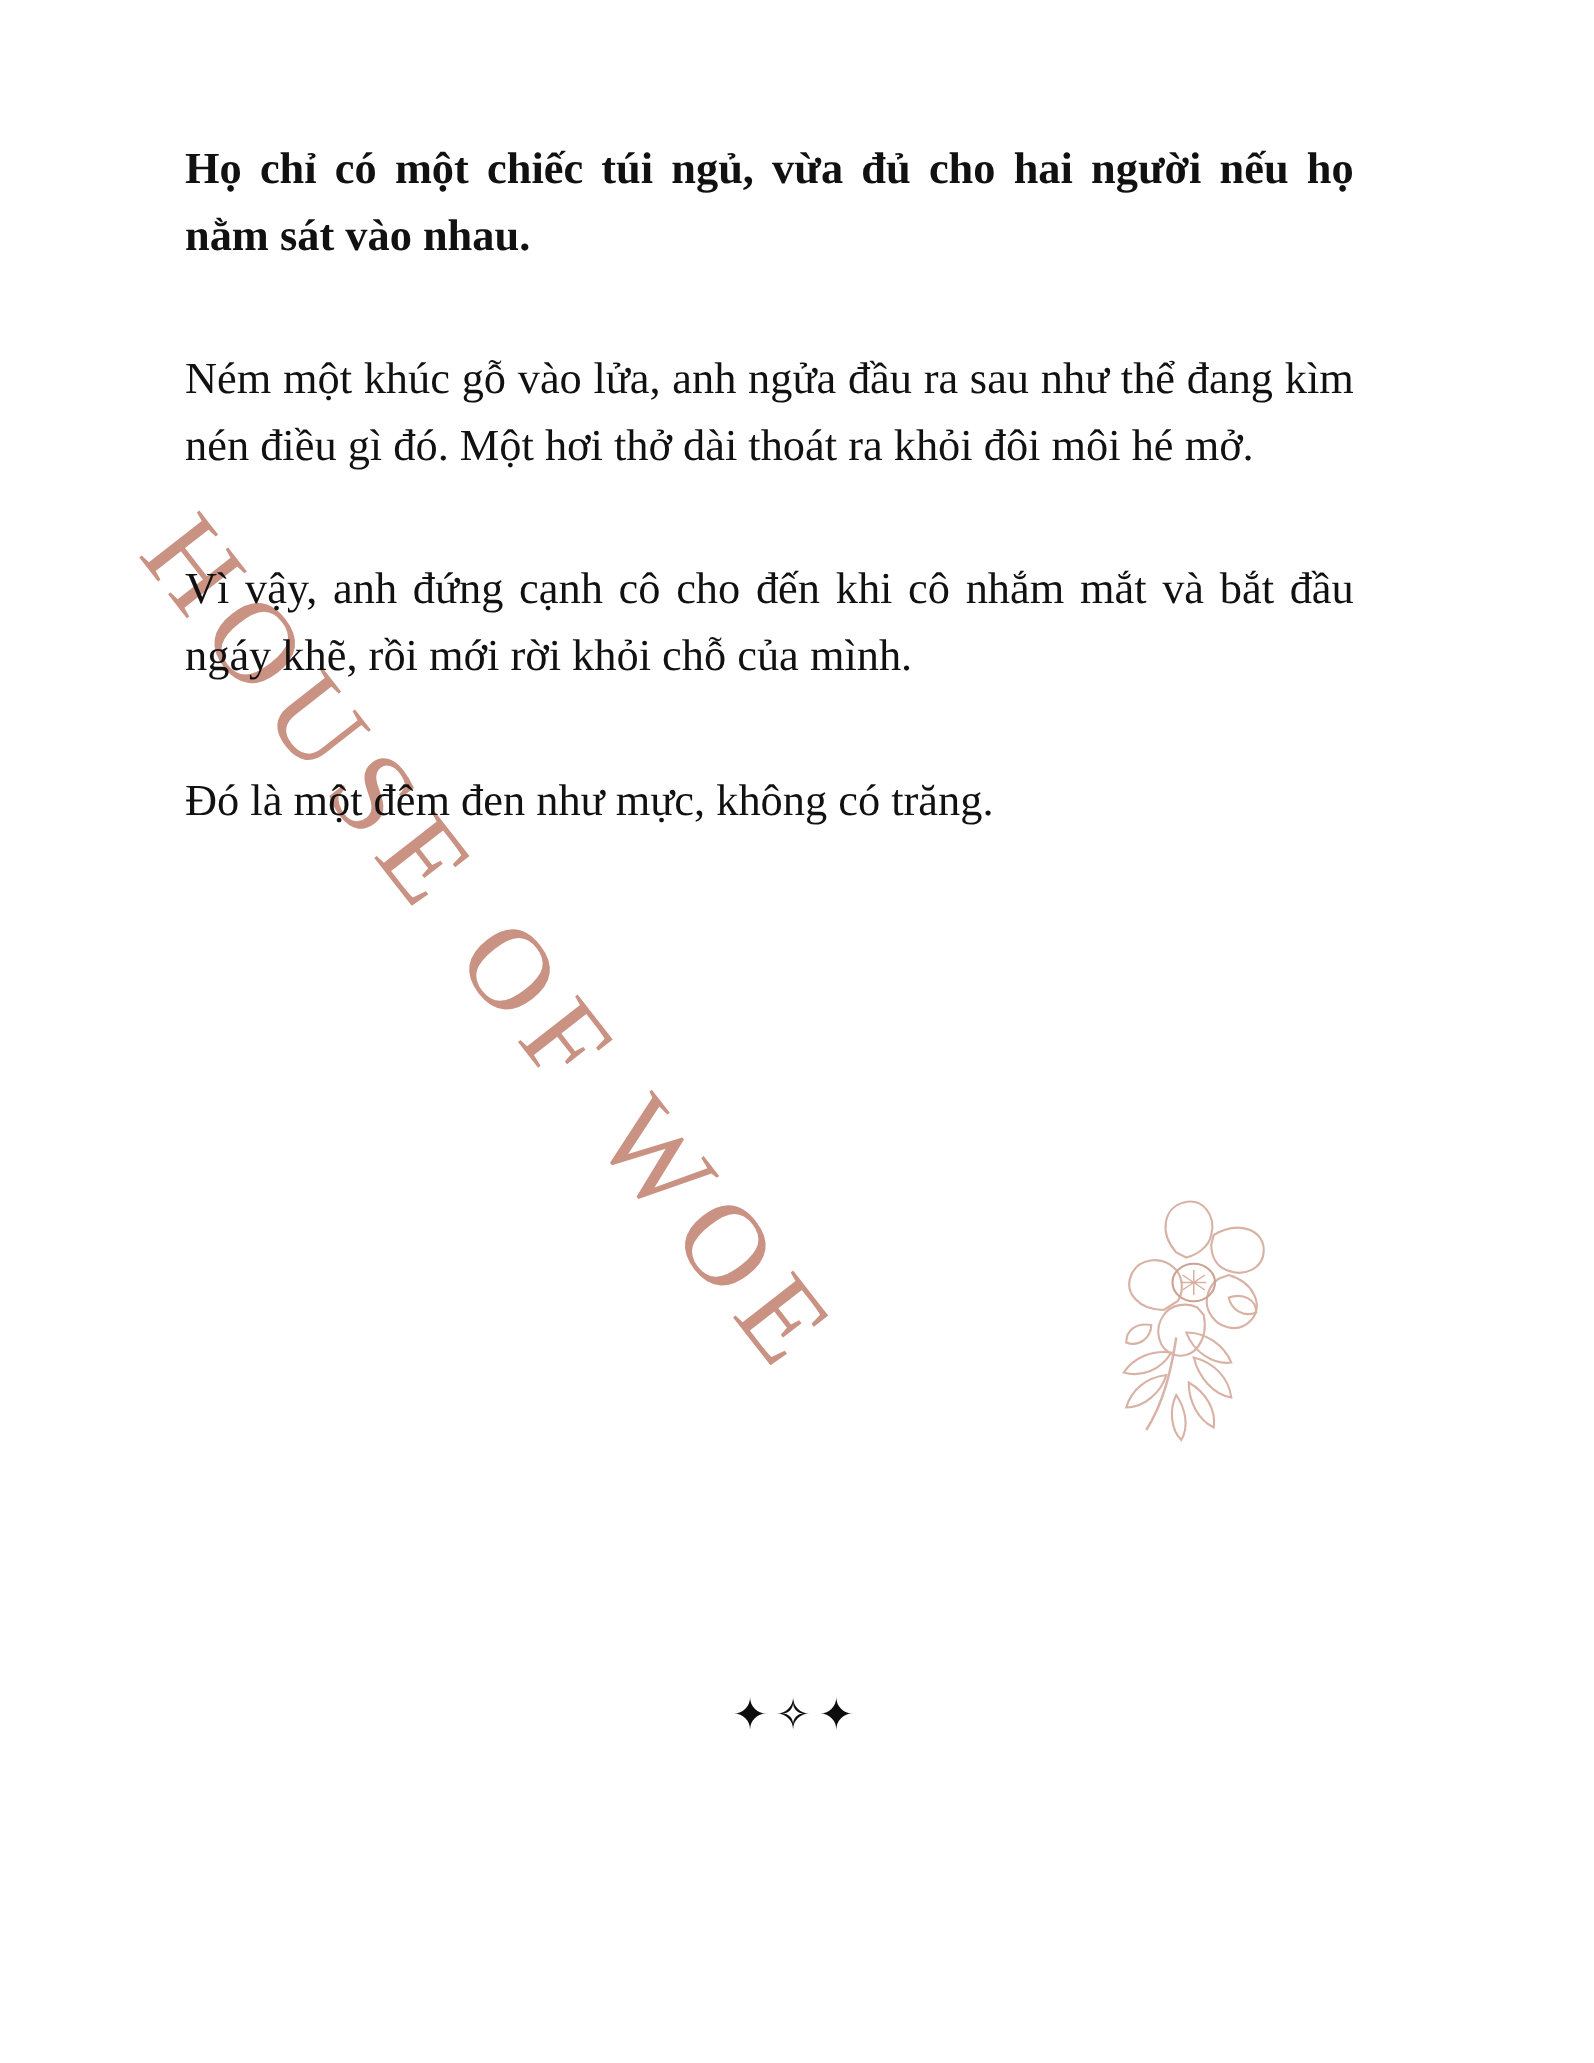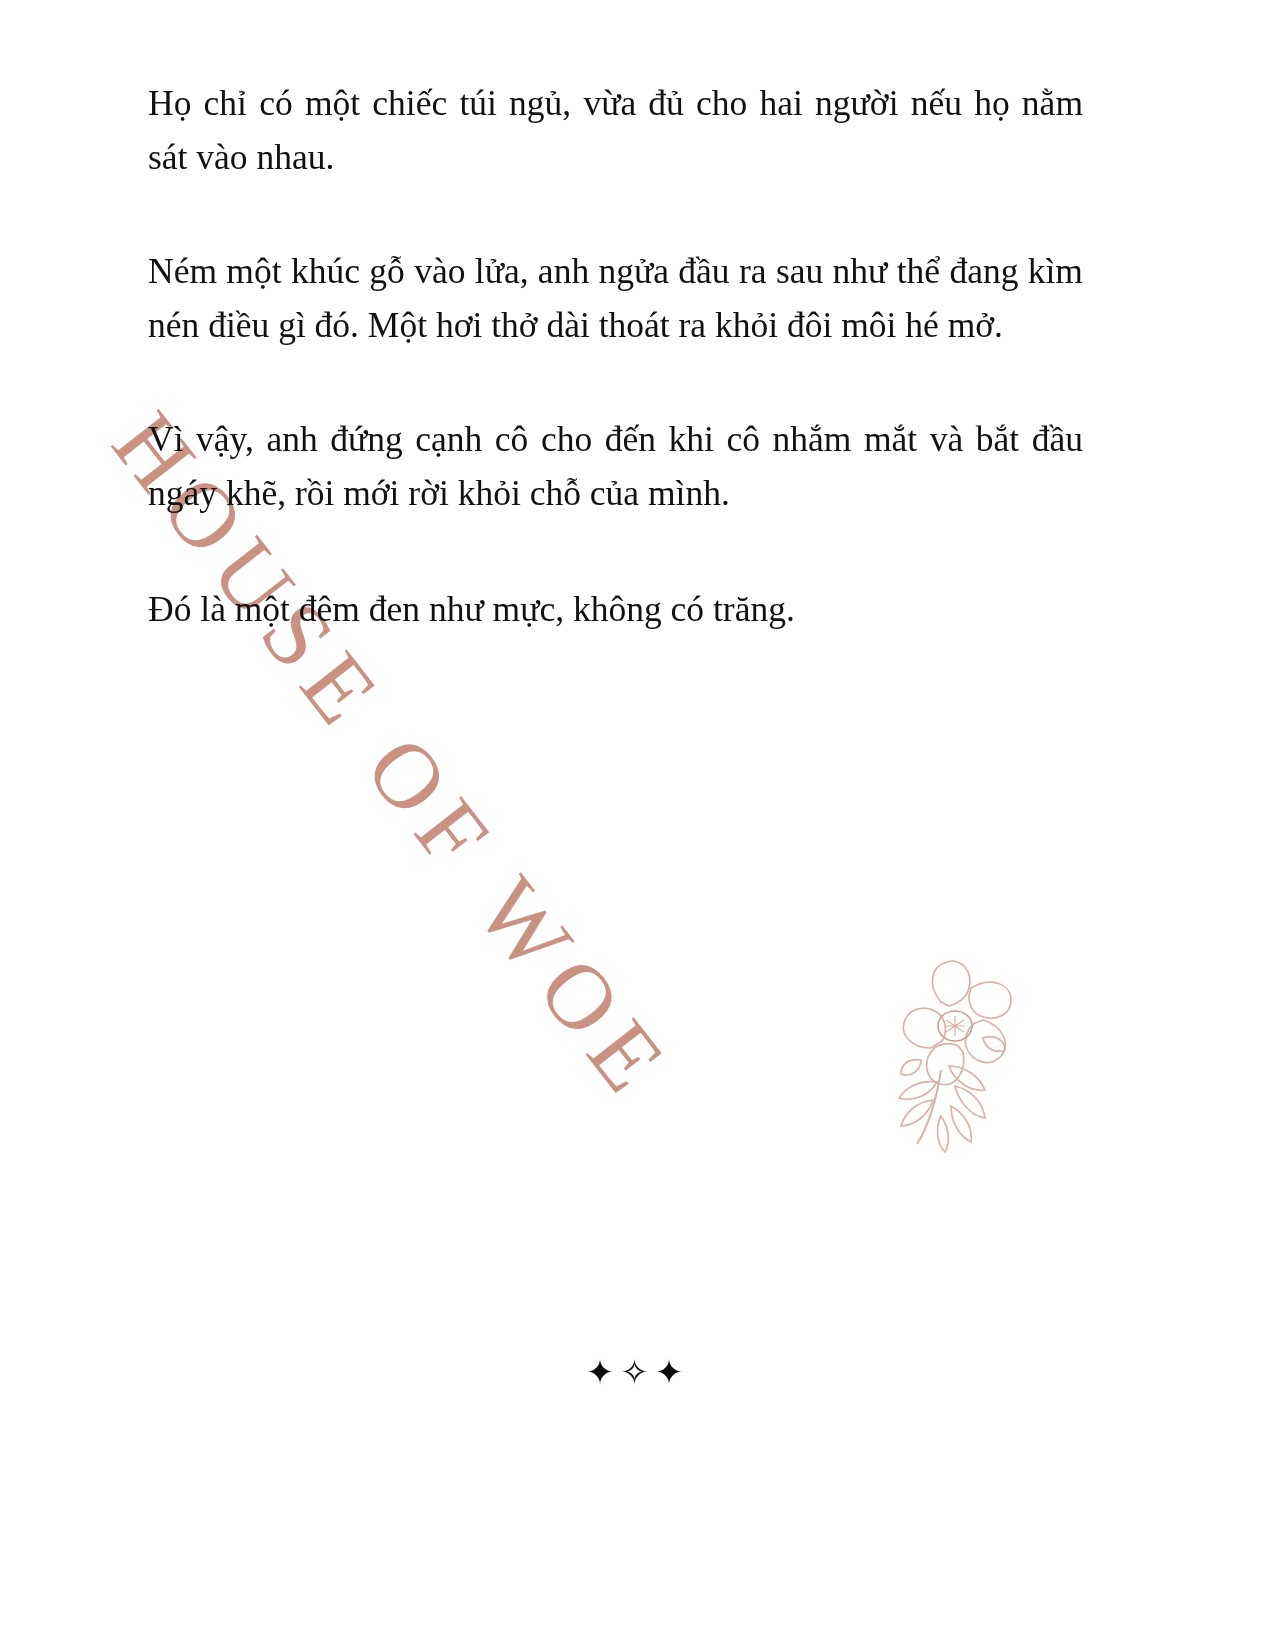--- a/index.html
+++ b/index.html
@@ -68,21 +68,21 @@
     text-align: justify;
     text-justify: inter-word;
     margin: 0;
     -webkit-font-smoothing: antialiased;
   }
 
   .para.italic {
     font-style: italic;
   }
 
-  .para-gap-1 { margin-top: 77px; }
+  .para-gap-1 { margin-top: 108px; font-weight: bold; }
   .para-gap   { margin-top: 60px; }
   .para-gap-last { margin-top: 62px; }
 
   .ornament {
     position: absolute;
     left: 0;
     top: 1355px;
     width: 1275px;
     text-align: center;
     font-family: "DejaVu Sans", sans-serif;

